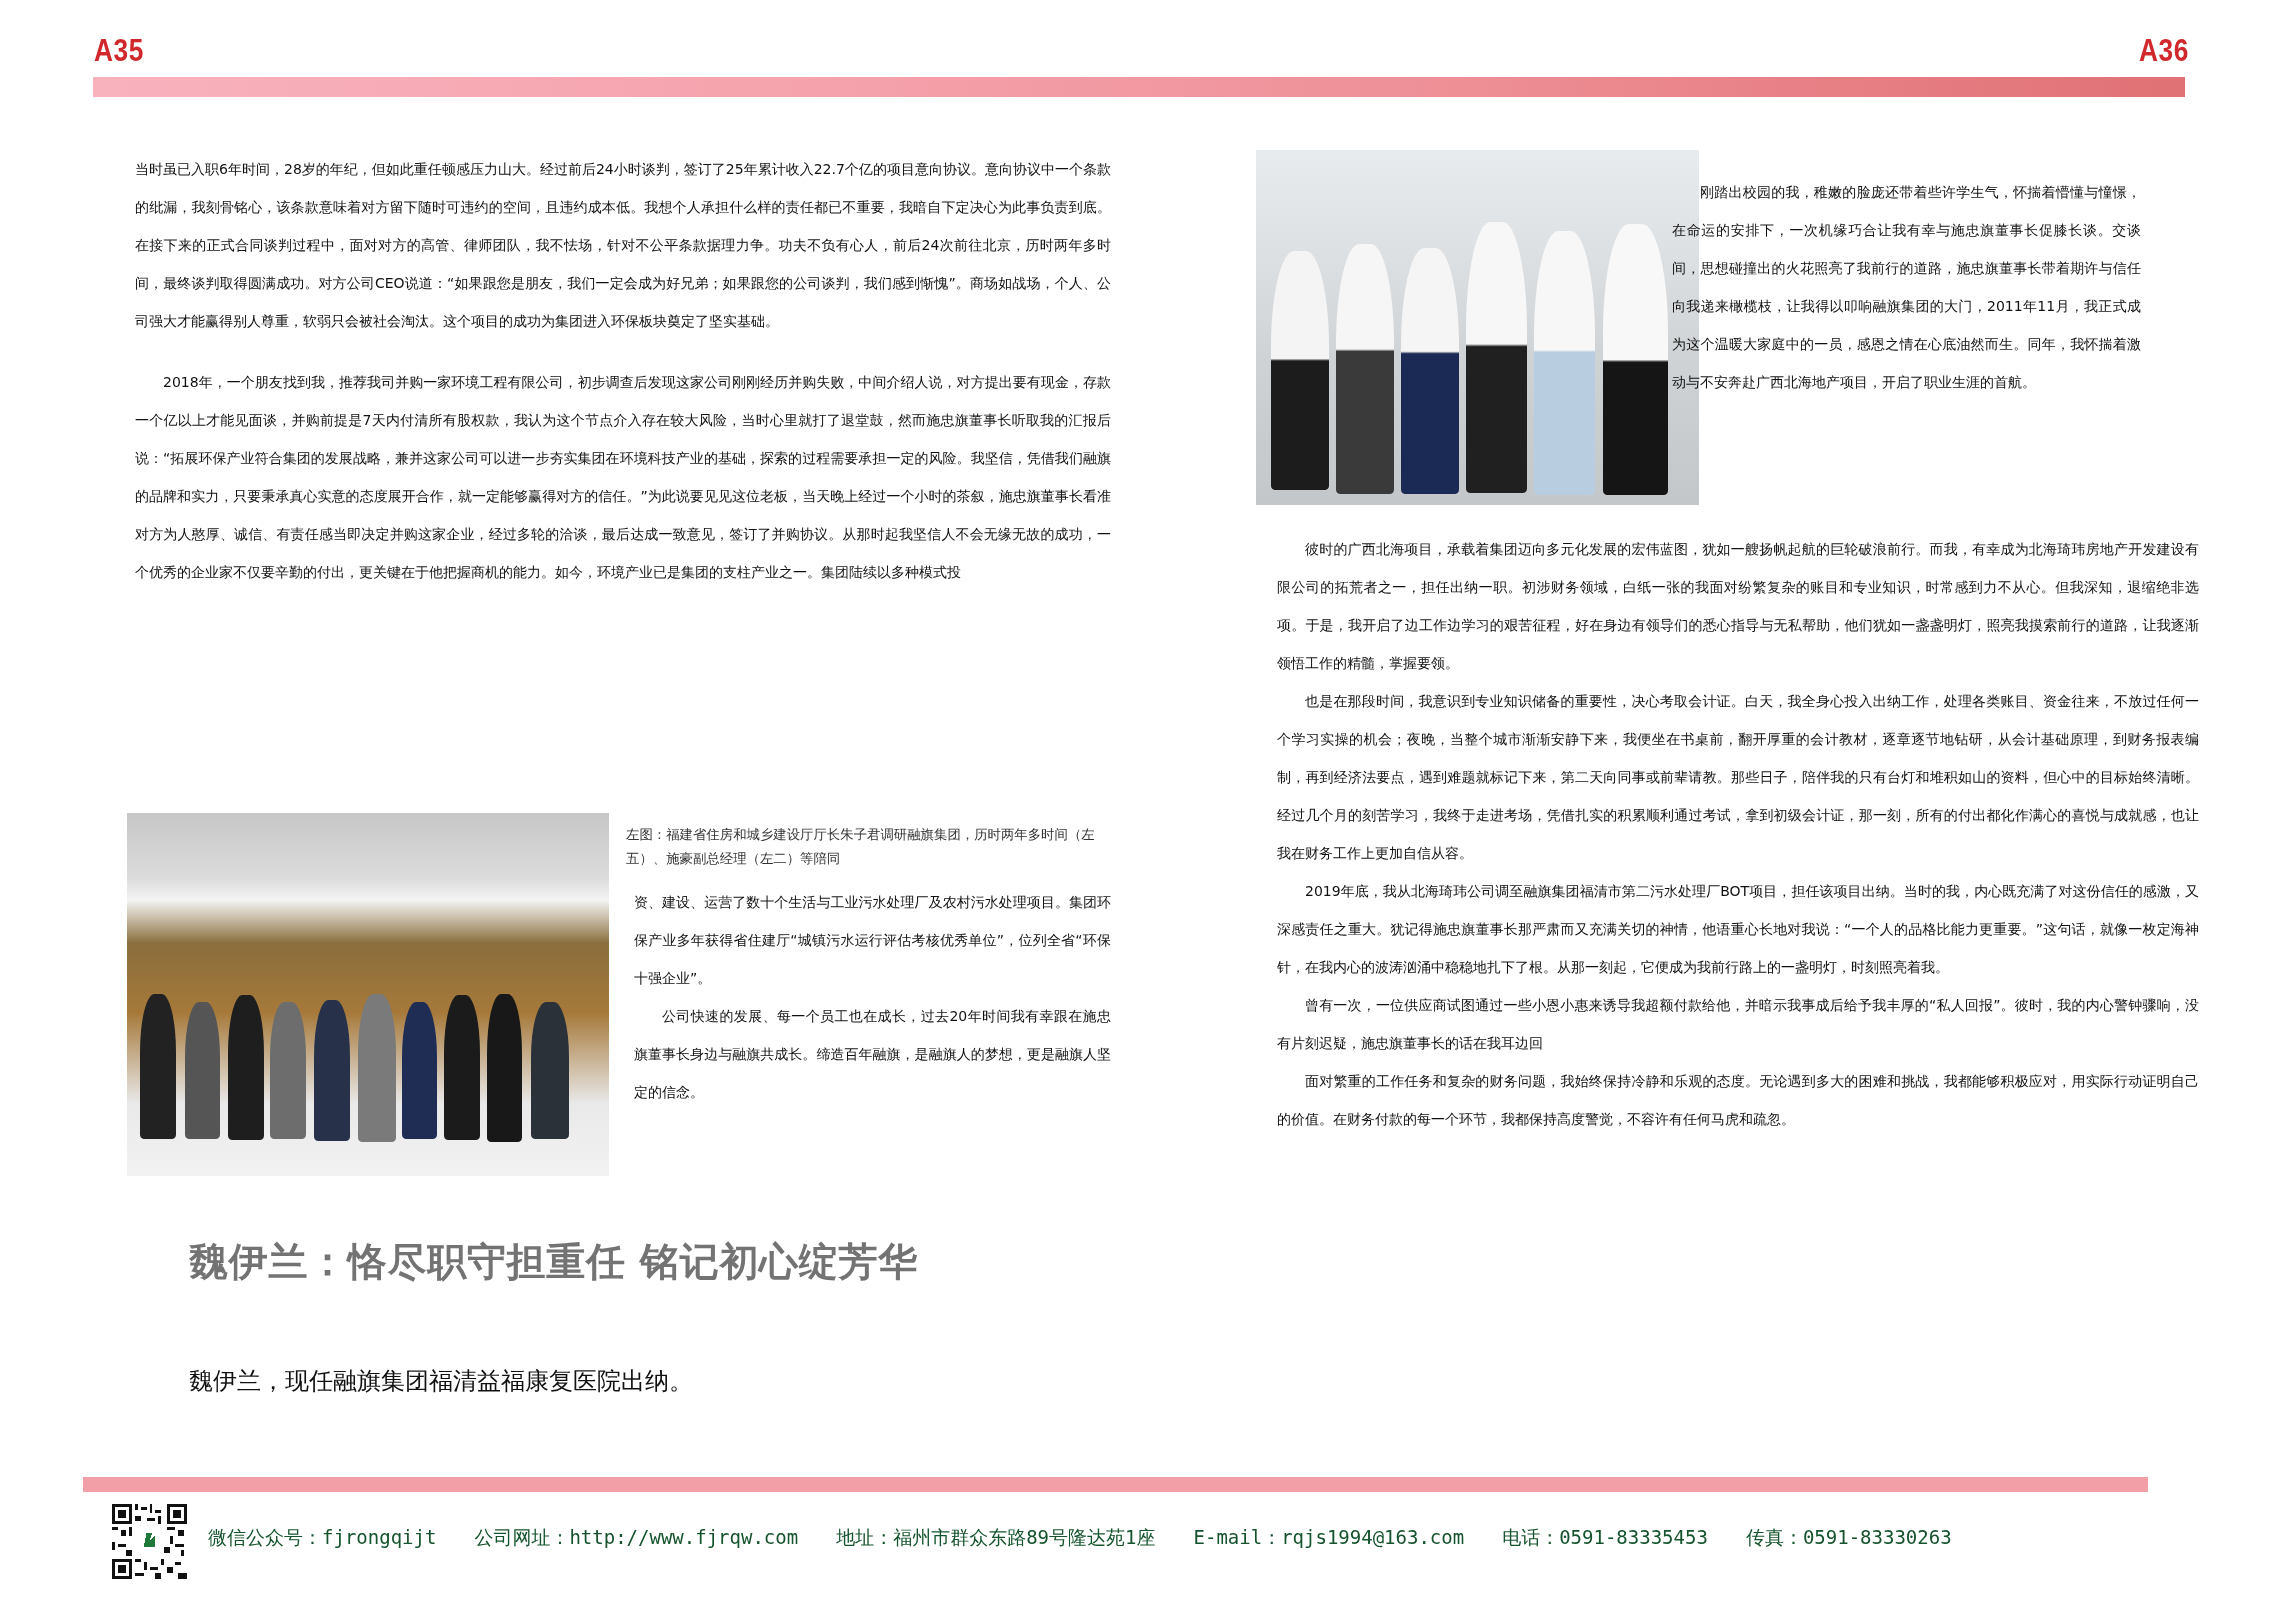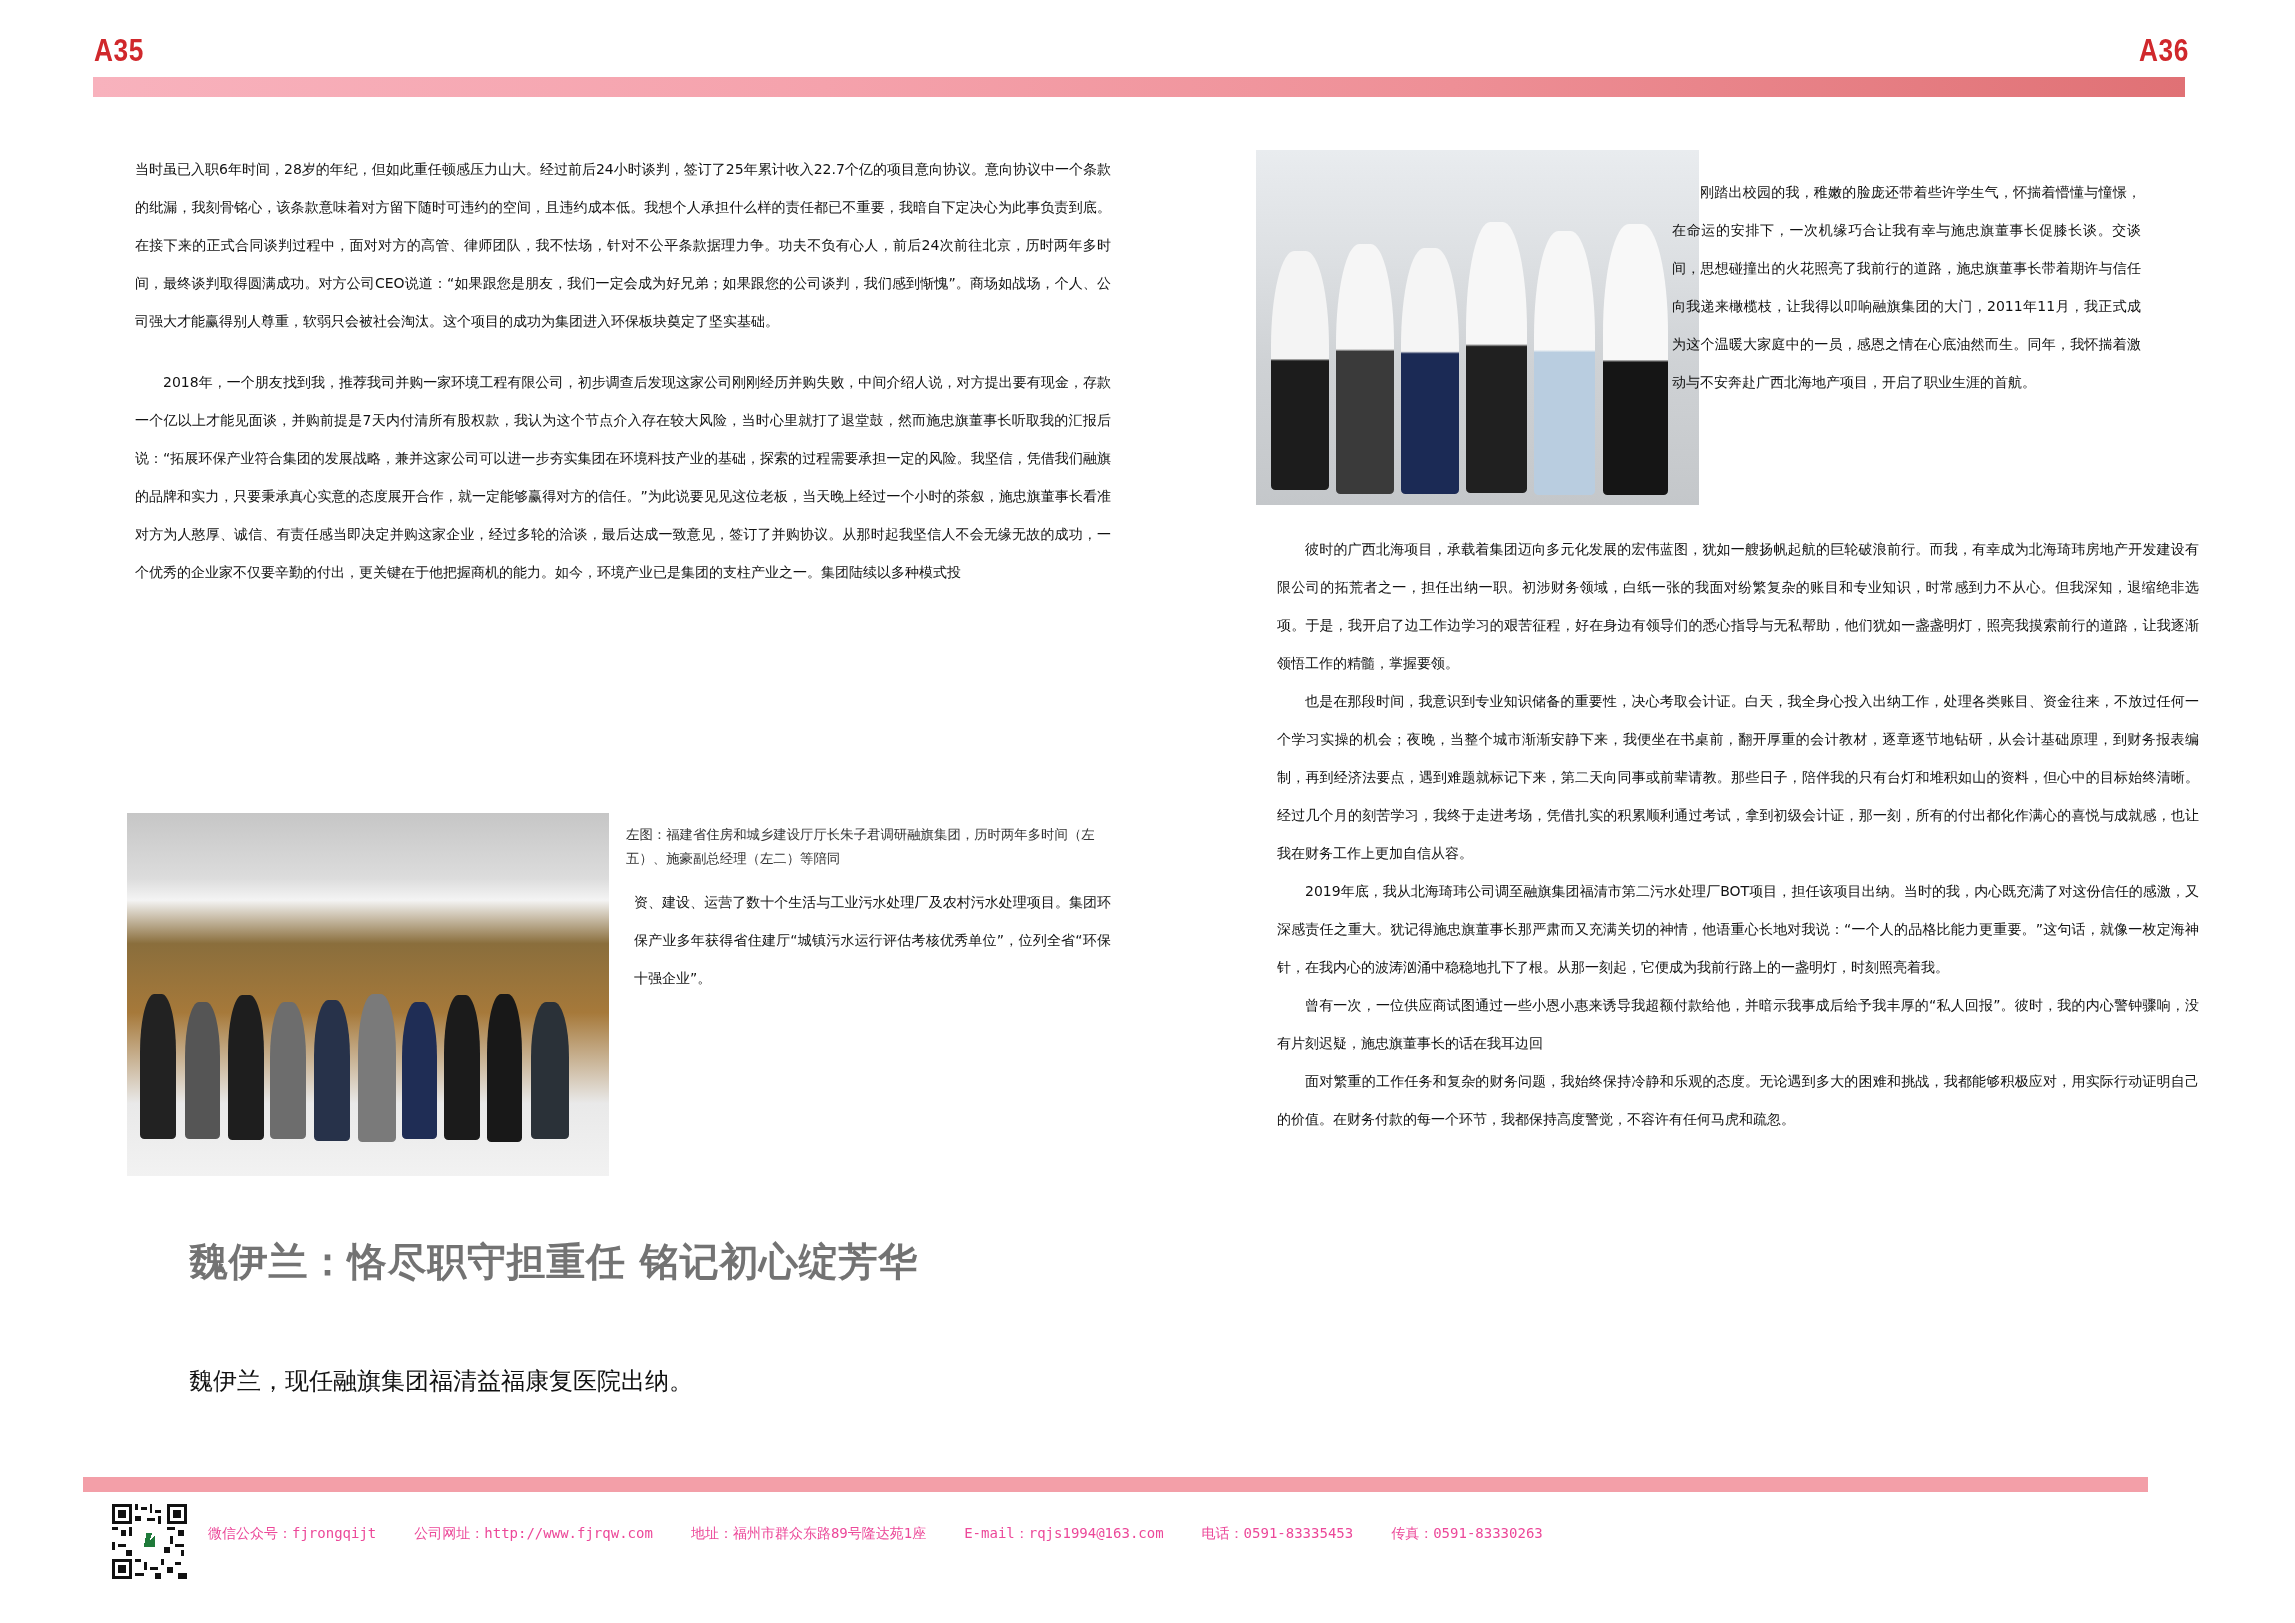--- a/index.html
+++ b/index.html
@@ -25,21 +25,21 @@
   .person { position:absolute; border-radius:40% 40% 4.3px 4.3px; }
 
   .caption { position:absolute; left:626px; top:823px; width:477px; font-size:13.4px; line-height:24px; color:#333; }
 
   .article-title { position:absolute; left:189px; top:1235px; font-size:39px; font-weight:bold; color:#737373;
                    letter-spacing:0.7px; white-space:nowrap; font-family:"DejaVu Sans",sans-serif; }
   .byline { position:absolute; left:189px; top:1367px; font-size:24px; line-height:29px; }
 
   .qr { position:absolute; left:112px; top:1504px; width:75px; height:75px; background:#fff; }
   .footer-row { position:absolute; top:1525px; left:208px; display:flex; font-family:"DejaVu Sans Mono","Liberation Mono",monospace;
-                font-size:14px; color:#ec4899; white-space:nowrap; }
+                font-size:19px; color:#14532d; white-space:nowrap; }
   .footer-row span.item { margin-right:38px; }
 </style>
 </head>
 <body>
 
 <div class="page-num" id="pn-left">A35</div>
 <div class="page-num" id="pn-right">A36</div>
 <div class="top-bar"></div>
 
 <div class="para" style="left:127px; top:142px; width:976px;">
@@ -59,20 +59,21 @@
   <div class="person" style="left:275px;top:189px;width:35px;height:137px;background:#1f2d55;"></div>
   <div class="person" style="left:317px;top:182px;width:36px;height:145px;background:#1b1b1b;"></div>
   <div class="person" style="left:360px;top:181px;width:35px;height:148px;background:#181818;"></div>
   <div class="person" style="left:404px;top:189px;width:38px;height:137px;background:#2a3138;"></div>
 </div>
 
 <div class="caption">左图：福建省住房和城乡建设厅厅长朱子君调研融旗集团，历时两年多时间（左五）、施豪副总经理（左二）等陪同</div>
 
 <div class="para" style="left:626px; top:875px; width:477px;">
   <p class="noindent">资、建设、运营了数十个生活与工业污水处理厂及农村污水处理项目。集团环保产业多年获得省住建厅“城镇污水运行评估考核优秀单位”，位列全省“环保十强企业”。</p>
+  <p>公司快速的发展、每一个员工也在成长，过去20年时间我有幸跟在施忠旗董事长身边与融旗共成长。缔造百年融旗，是融旗人的梦想，更是融旗人坚定的信念。</p>
 </div>
 
 <div class="article-title">魏伊兰：恪尽职守担重任 铭记初心绽芳华</div>
 <div class="byline">魏伊兰，现任融旗集团福清益福康复医院出纳。</div>
 
 <div class="photo photo-right">
   <div class="person" style="left:14.5px;top:101px;width:58px;height:239px;background:linear-gradient(180deg,#f4f4f4 0%,#f4f4f4 45%,#1c1c1c 46%,#1c1c1c 100%);"></div>
   <div class="person" style="left:80px;top:94px;width:58px;height:250px;background:linear-gradient(180deg,#f6f6f6 0%,#f6f6f6 42%,#3a3a3a 43%,#3a3a3a 100%);"></div>
   <div class="person" style="left:145px;top:98px;width:58px;height:246px;background:linear-gradient(180deg,#f5f5f5 0%,#f5f5f5 42%,#1b2a55 43%,#1b2a55 100%);"></div>
   <div class="person" style="left:210px;top:72px;width:61px;height:271px;background:linear-gradient(180deg,#f7f7f7 0%,#f7f7f7 45%,#202020 46%,#202020 100%);"></div>

